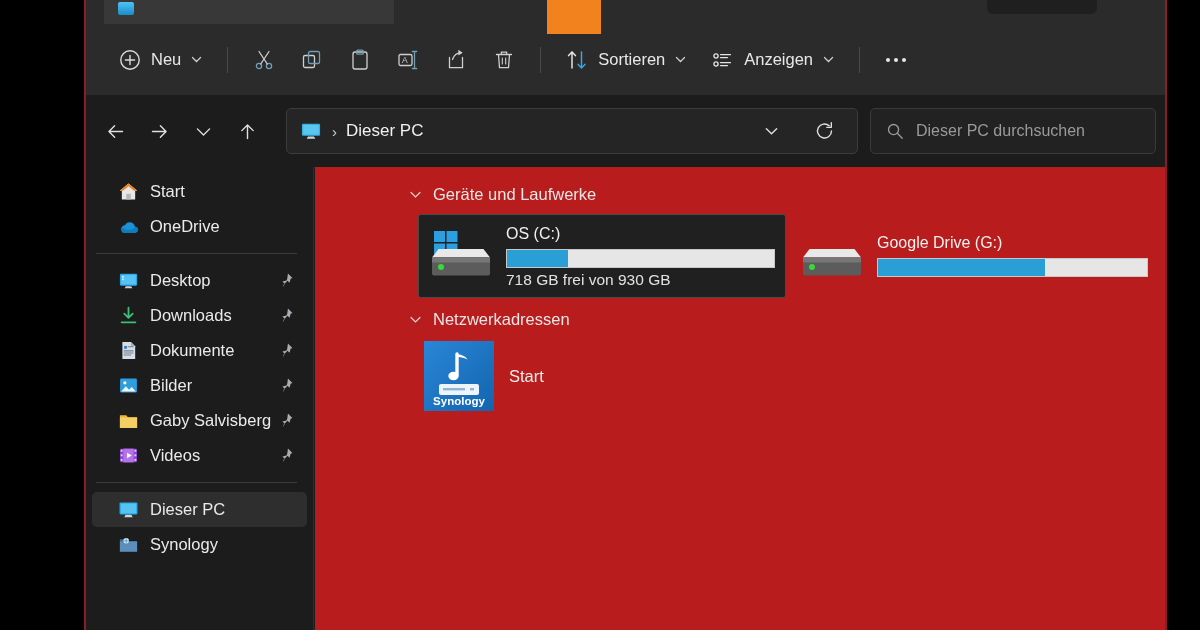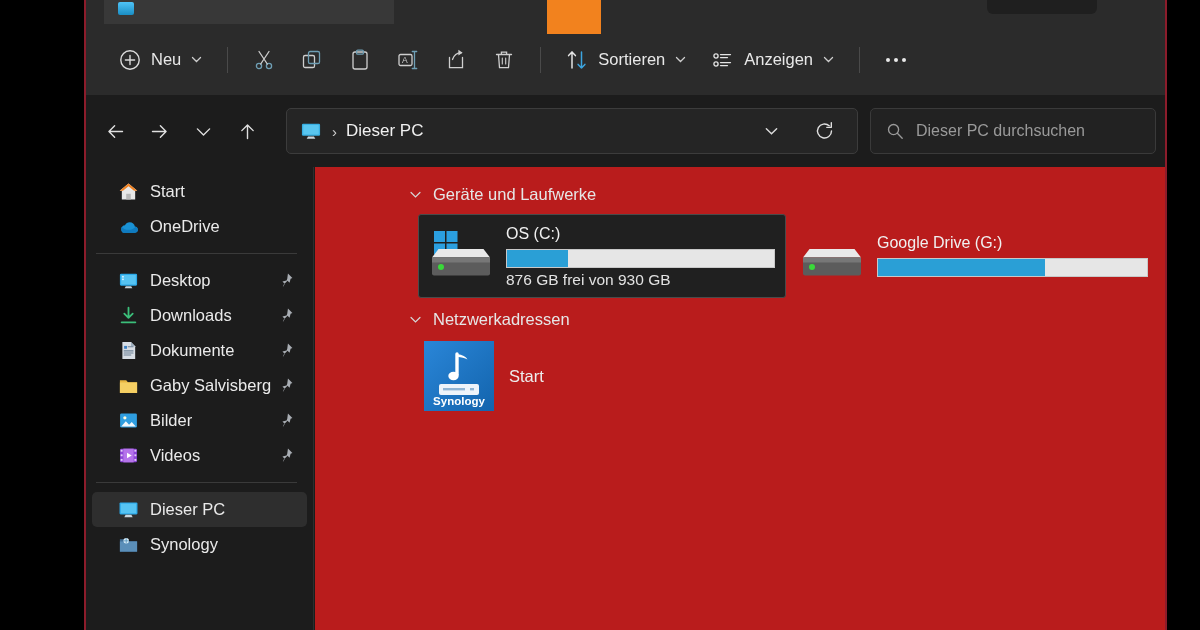--- a/index.html
+++ b/index.html
@@ -416,36 +416,36 @@
           <path d="M10.6 7h5.2M6.4 11.4h9.4M6.4 13.6h9.4M6.4 15.8h7" stroke="#6f8296" stroke-width="1.1" stroke-linecap="round"></path>
         </svg>
         <span class="sb-label">Dokumente</span>
         <svg class="sb-pin" viewBox="0 0 18 18">
           <path d="M11.2 1.8l5 5l-2 .8l-1.2 4.6l-2.3-2.3l-4.4 4.4l-.9 2.9l2.2-3.8l-2.6-2.6l4.6-1.2l.8-2z" fill="#a8adb3"></path>
         </svg>
       </div>
 
       <div class="sb-item">
         <svg class="sb-ico" viewBox="0 0 22 22">
-          <path d="M2 5.4h6.6l1.8 2.2h9.6v11.2H2z" fill="#e8b641"></path>
-          <path d="M2 7.8h18v11H2z" fill="#f5cf63"></path>
-        </svg>
-        <span class="sb-label">Gaby Salvisberg</span>
-        <svg class="sb-pin" viewBox="0 0 18 18">
-          <path d="M11.2 1.8l5 5l-2 .8l-1.2 4.6l-2.3-2.3l-4.4 4.4l-.9 2.9l2.2-3.8l-2.6-2.6l4.6-1.2l.8-2z" fill="#a8adb3"></path>
-        </svg>
-      </div>
-
-      <div class="sb-item">
-        <svg class="sb-ico" viewBox="0 0 22 22">
           <rect x="2.2" y="3.6" width="17.6" height="14.8" rx="1.4" fill="#2f9ee0"></rect>
           <circle cx="7.2" cy="8.2" r="1.7" fill="#fff8d8"></circle>
           <path d="M3.4 17.2l4.8-5.4l3.4 3.6l2.8-2.8l4.2 4.6z" fill="#f2f7fb"></path>
         </svg>
         <span class="sb-label">Bilder</span>
+        <svg class="sb-pin" viewBox="0 0 18 18">
+          <path d="M11.2 1.8l5 5l-2 .8l-1.2 4.6l-2.3-2.3l-4.4 4.4l-.9 2.9l2.2-3.8l-2.6-2.6l4.6-1.2l.8-2z" fill="#a8adb3"></path>
+        </svg>
+      </div>
+
+      <div class="sb-item">
+        <svg class="sb-ico" viewBox="0 0 22 22">
+          <path d="M2 5.4h6.6l1.8 2.2h9.6v11.2H2z" fill="#e8b641"></path>
+          <path d="M2 7.8h18v11H2z" fill="#f5cf63"></path>
+        </svg>
+        <span class="sb-label">Gaby Salvisberg</span>
         <svg class="sb-pin" viewBox="0 0 18 18">
           <path d="M11.2 1.8l5 5l-2 .8l-1.2 4.6l-2.3-2.3l-4.4 4.4l-.9 2.9l2.2-3.8l-2.6-2.6l4.6-1.2l.8-2z" fill="#a8adb3"></path>
         </svg>
       </div>
 
 
       <div class="sb-item">
         <svg class="sb-ico" viewBox="0 0 22 22">
           <rect x="2.2" y="3.8" width="17.6" height="14.4" rx="1.2" fill="#8d44d8"></rect>
           <rect x="5.6" y="3.8" width="10.8" height="14.4" fill="#b573ea"></rect>
@@ -505,21 +505,21 @@
             <path d="M8 30.5L14.5 22h45L66 30.5z" fill="#e9e9e9"></path>
             <rect x="8" y="30.5" width="58" height="18" rx="2" fill="#5c5c5c"></rect>
             <rect x="8" y="30.5" width="58" height="5" fill="#777"></rect>
             <circle cx="17" cy="40" r="3" fill="#3ad93a"></circle>
           </svg>
           <div class="tile-body">
             <div class="tile-name">OS (C:)</div>
             <div class="bar-outer">
               <div class="bar-fill" style="width: 23%;"></div>
             </div>
-            <div class="tile-sub">876 GB frei von 930 GB</div>
+            <div class="tile-sub">718 GB frei von 930 GB</div>
           </div>
         </div>
 
         <div class="tile" style="left:475px">
           <svg class="tile-ico" viewBox="0 0 74 58">
             <path d="M8 30.5L14.5 22h45L66 30.5z" fill="#e9e9e9"></path>
             <rect x="8" y="30.5" width="58" height="18" rx="2" fill="#5c5c5c"></rect>
             <rect x="8" y="30.5" width="58" height="5" fill="#777"></rect>
             <circle cx="17" cy="40" r="3" fill="#3ad93a"></circle>
           </svg>

